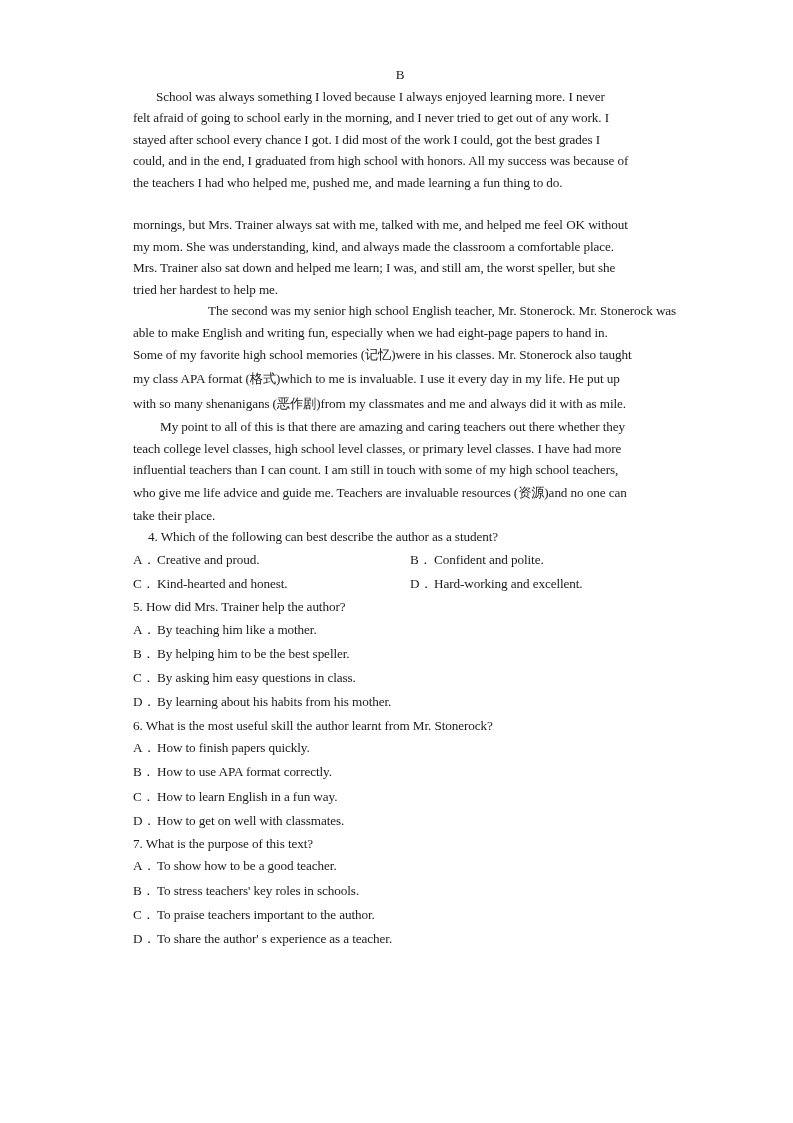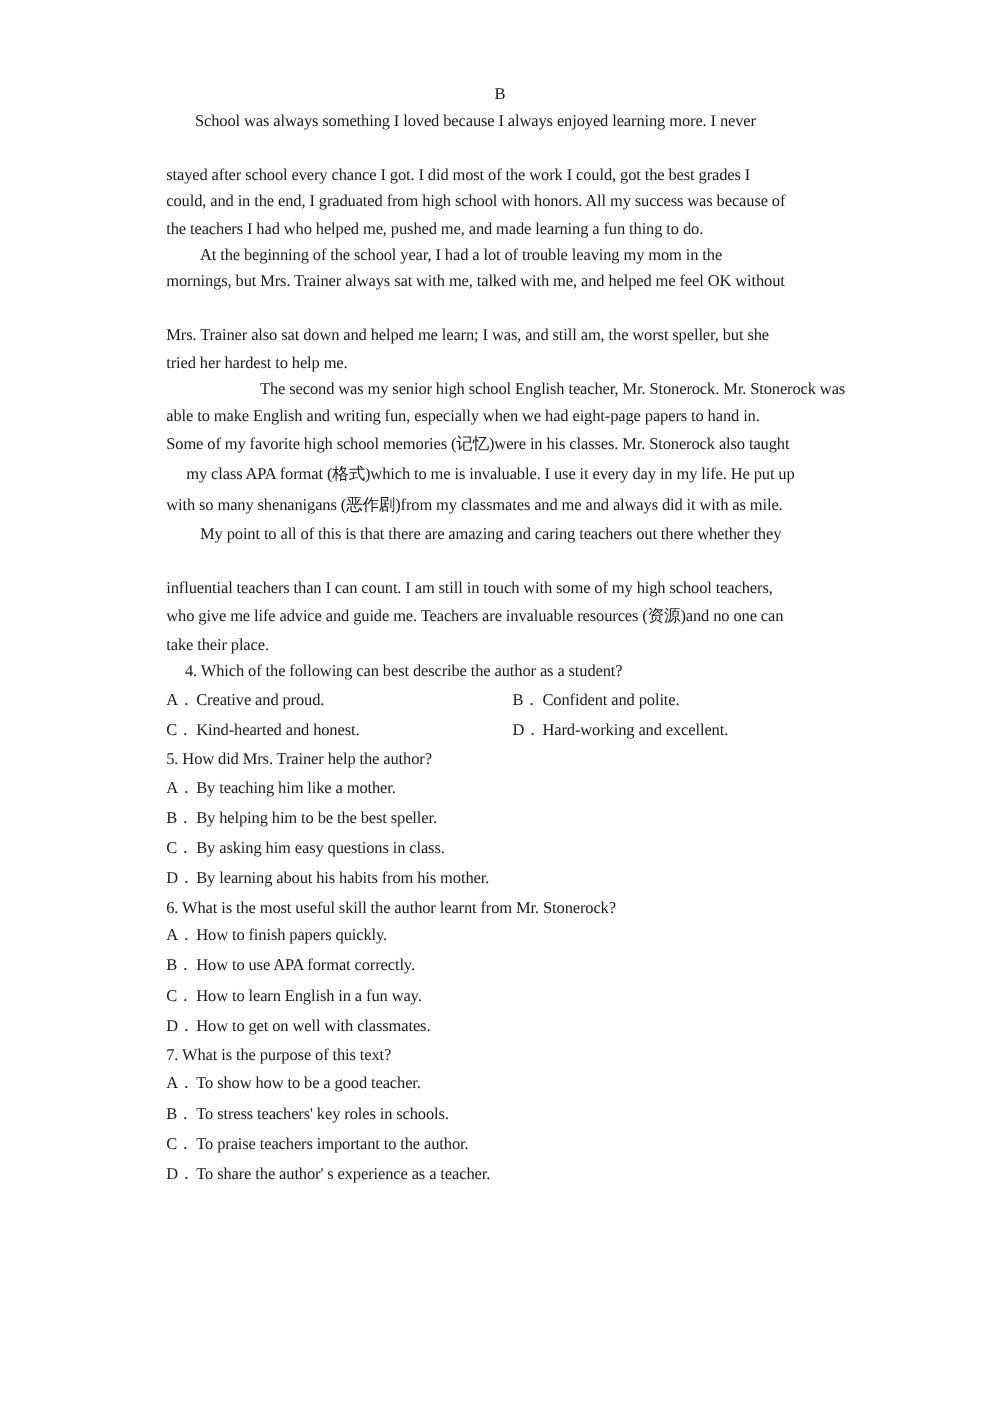--- a/index.html
+++ b/index.html
@@ -36,36 +36,38 @@
     .opt-label { display: inline-block; width: 24px; }
   </style>
 </head>
 <body>
 
 <div class="page">
 
   <div class="line title">B</div>
 
   <div class="line" style="left:156px; top:89px;">School was always something I loved because I always enjoyed learning more. I never</div>
+  <div class="line" style="left:133px; top:110px;">felt afraid of going to school early in the morning, and I never tried to get out of any work. I</div>
   <div class="line" style="left:133px; top:132px;">stayed after school every chance I got. I did most of the work I could, got the best grades I</div>
   <div class="line" style="left:133px; top:153px;">could, and in the end, I graduated from high school with honors. All  my success was because of</div>
   <div class="line" style="left:133px; top:175px;text-align:center;">the teachers I had who helped me, pushed me, and made learning  a  fun thing to do.</div>
 
-  <div class="line" style="left:160px; top:196px;">At the beginning  of the school year, I had a lot  of trouble leaving  my mom in  the</div>
   <div class="line" style="left:133px; top:217px;">mornings, but Mrs. Trainer always sat with me, talked with me, and helped me feel OK without</div>
+  <div class="line" style="left:133px; top:239px;">my mom. She was understanding, kind, and always made the classroom a comfortable place.</div>
   <div class="line" style="left:133px; top:260px;">Mrs. Trainer also sat down and helped me learn;  I was, and still  am, the worst speller,  but she</div>
   <div class="line" style="left:133px; top:282px;">tried her hardest to help  me.</div>
 
   <div class="line" style="left:160px; top:303px;margin-left:48px;">The second was my senior high  school English  teacher, Mr.  Stonerock. Mr.  Stonerock was</div>
   <div class="line" style="left:133px; top:325px;">able to make English  and writing fun, especially  when we had eight-page papers to hand in.</div>
   <div class="line" style="left:133px; top:347px;">Some of my favorite high  school memories (记忆)were in  his  classes. Mr. Stonerock also taught</div>
-  <div class="line" style="left:133px; top:371px;margin-left:16px;">my class APA  format (格式)which to me is invaluable.   I use it  every day in my life.  He put up</div>
+  <div class="line" style="left:133px; top:371px;">my class APA  format (格式)which to me is invaluable.   I use it  every day in my life.  He put up</div>
   <div class="line" style="left:133px; top:396px;">with so many shenanigans (恶作剧)from my classmates and me and always did  it  with as mile.</div>
 
   <div class="line" style="left:160px; top:419px;">My point  to all  of  this is that there are amazing and caring teachers out there whether they</div>
+  <div class="line" style="left:133px; top:441px;">teach college level  classes, high school level  classes, or primary level  classes. I have had more</div>
   <div class="line" style="left:133px; top:462px;">influential  teachers than I can count.  I am still  in touch with some of my high school teachers,</div>
   <div class="line" style="left:133px; top:485px;">who give me life advice and guide me.  Teachers are invaluable  resources (资源)and no one can</div>
   <div class="line" style="left:133px; top:508px;">take their place.</div>
 
   <div class="line" style="left:148px; top:529px;">4. Which of the following can best describe the author as a student?</div>
   <div class="line" style="left:133px; top:552px;">
     <span class="opt-label">A．</span><span>Creative and proud.</span>
   </div>
   <div class="line" style="left:410px; top:552px;">
     <span class="opt-label">B．</span><span>Confident and polite.</span>

